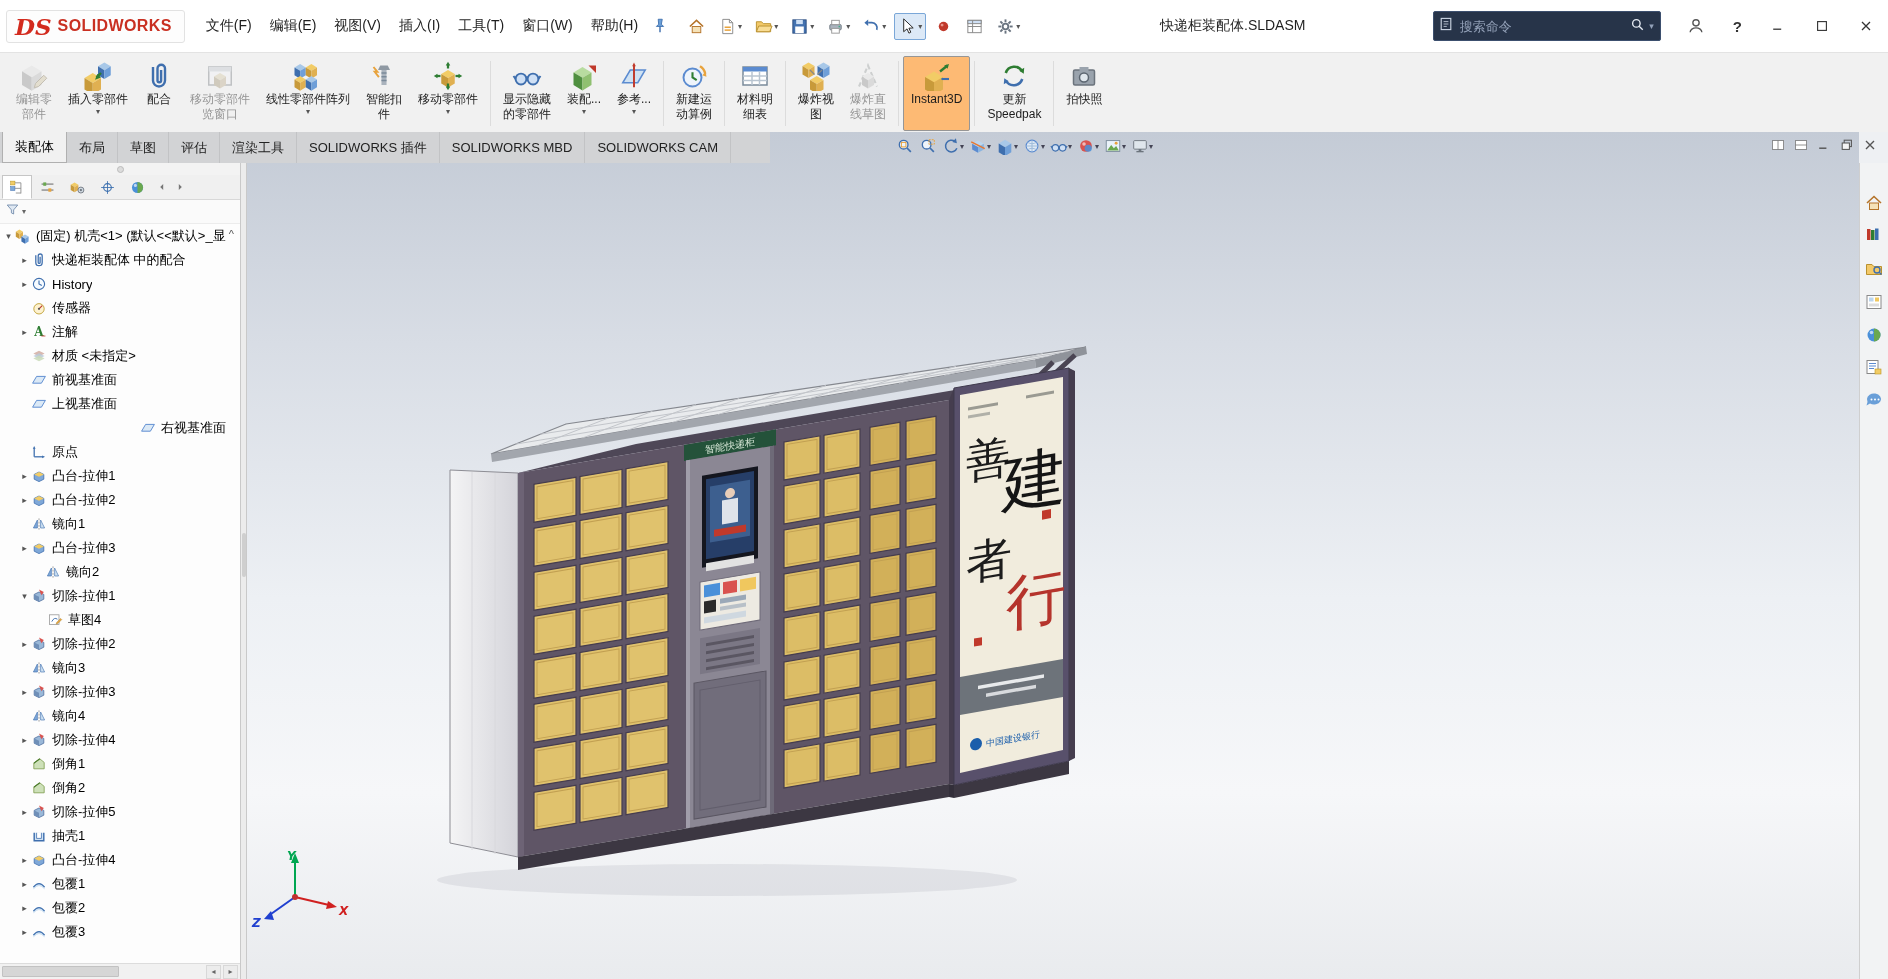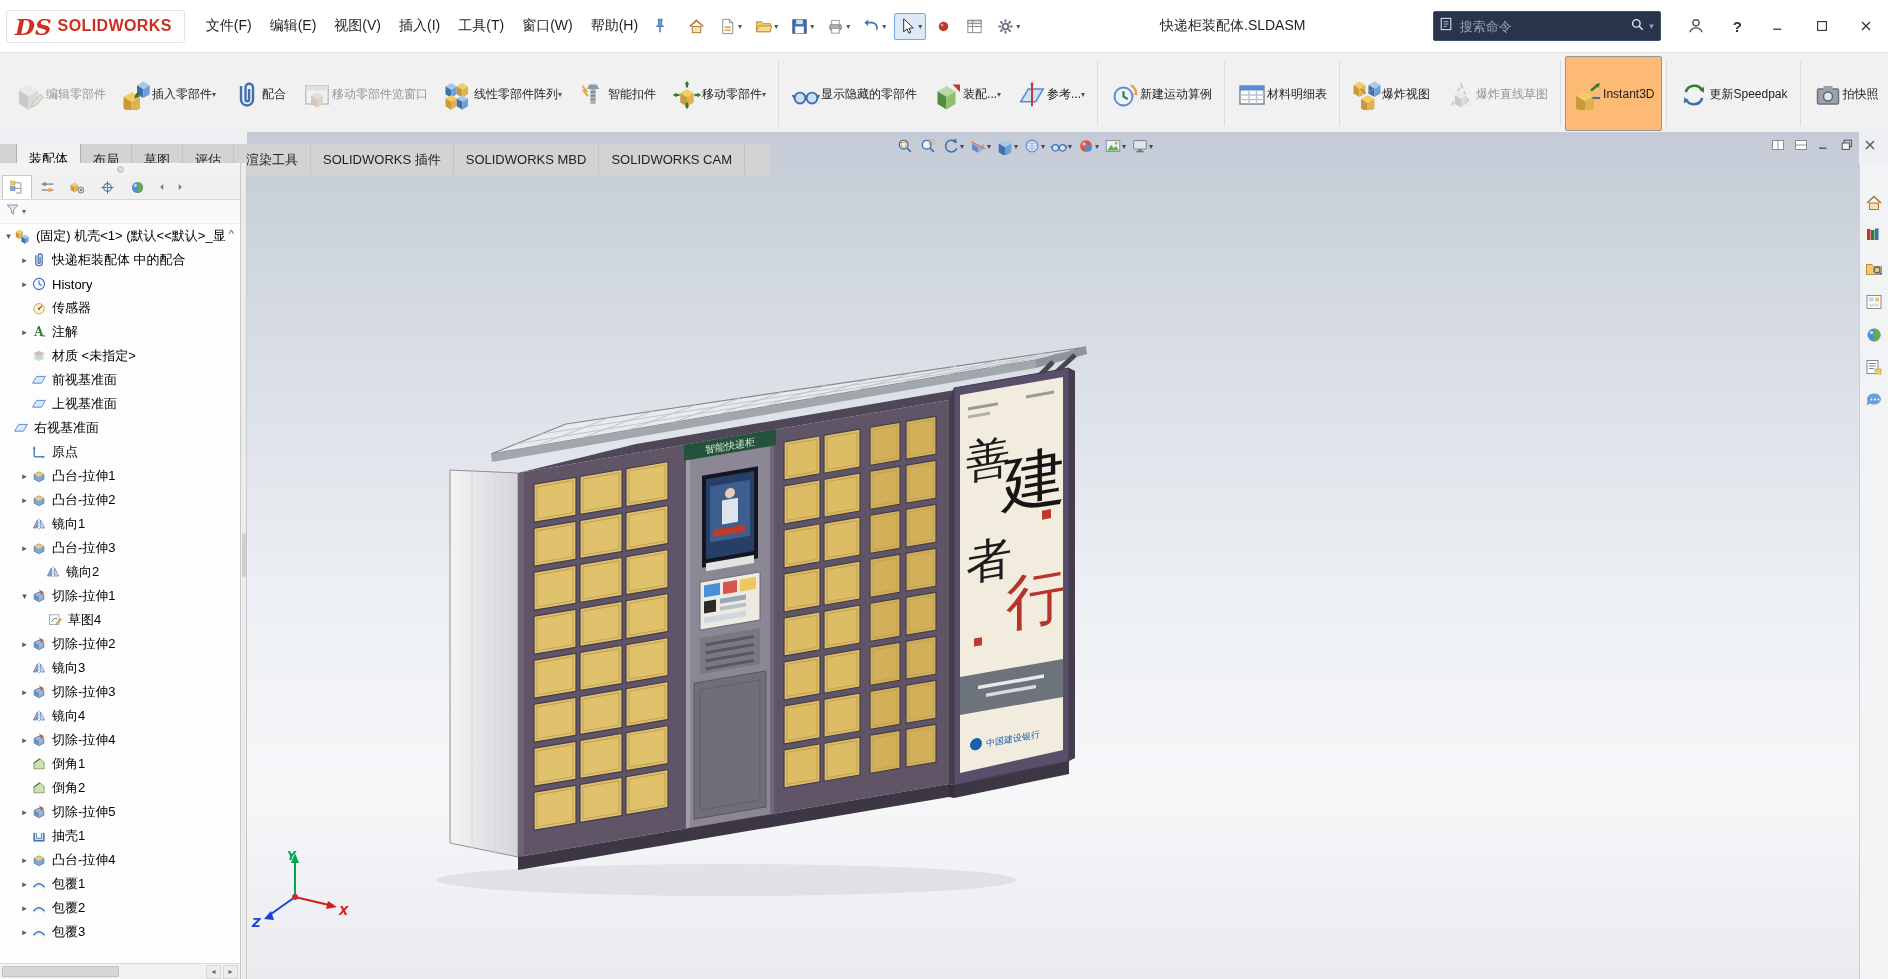--- a/index.html
+++ b/index.html
@@ -27,39 +27,39 @@
     display:flex;align-items:center;padding:0 6px 0 4px;gap:4px;}
   .search input{flex:1;background:transparent;border:none;outline:none;color:#dfe6f0;font-size:13px;
     font-family:inherit;min-width:0;}
   .search input::placeholder{color:#93a1b8;}
   .s-caret{color:#93a1b8;font-size:9px;}
   .help{font-size:15px;color:#333;font-weight:bold;padding:0 2px;}
   .wbtn{display:flex;padding:2px;}
 
   
   .ribbon{height:79px;flex:none;background:#f1f1f1;display:flex;align-items:stretch;padding:2px 0 0 8px;}
-  .rbtn{display:flex;align-items:center;justify-content:flex-start;
+  .rbtn{display:flex;flex-direction:column;align-items:center;justify-content:flex-start;
     padding:3px 7px 1px;margin:1px 0;font-size:12px;line-height:15px;color:#1c1c1c;
     border:1px solid transparent;border-radius:2px;white-space:nowrap;}
   .ric{height:32px;display:flex;align-items:center;}
   .rbtn .caret{font-size:8px;color:#555;line-height:9px;}
   .rbtn.disabled{opacity:.45;filter:grayscale(.7);}
   .rbtn.active{background:#fdba74;border-color:#969696;}
   .rsep{width:1px;background:#dcdcdc;margin:6px 4px;}
 
   
   .content{position:relative;flex:1;background:#eef0f3;overflow:hidden;}
   .graphics{position:absolute;left:247px;right:29px;top:0;bottom:0;
     background:linear-gradient(180deg,#c4cbd6 0%,#d8dde5 25%,#edf0f4 55%,#f6f7f9 78%,#e9ebee 100%);}
   .model{position:absolute;left:0;top:0;}
   .headsup{position:absolute;left:648px;top:3px;display:flex;align-items:center;gap:3px;}
   .hud-btn{display:flex;align-items:center;padding:2px 1px;}
   .hud-btn .caret{font-size:8px;color:#445;}
-  .tabstrip{position:absolute;left:0;top:12px;width:770px;height:31px;background:#d2d3d5;
-    display:flex;align-items:stretch;padding-left:16px;}
+  .tabstrip{position:absolute;left:0;top:0;width:770px;height:31px;background:#d2d3d5;
+    display:flex;align-items:stretch;padding-left:2px;}
   .tab{display:flex;align-items:center;padding:0 12px;font-size:13px;color:#222;border-right:1px solid #c2c3c5;}
   .tab.active{background:#f1f1f1;border:1px solid #b0b0b0;border-top:none;color:#000;}
   .winctl{position:absolute;top:5px;right:10px;display:flex;align-items:center;gap:7px;}
   .wc-btn{display:flex;}
 
   
   .left-panel{position:absolute;left:0;top:31px;width:241px;bottom:0;background:#fafafa;
     border-right:1px solid #c9c9c9;display:flex;flex-direction:column;}
   .panel-grip{height:12px;display:flex;align-items:center;justify-content:center;background:#f3f3f3;}
   .panel-grip i{width:7px;height:7px;border-radius:50%;background:#dcdcdc;border:1px solid #bbb;}
@@ -1012,21 +1012,21 @@
           </div>
           <div class="trow" style="padding-left: 18px;">
             <span class="tarrow"></span>
             <span class="ticon">
               <svg width="16" height="16" viewBox="0 0 20 20" aria-hidden="true">
                 <polygon points="2,14 7,5.5 18,5.5 13,14" fill="#cfe2f3" fill-opacity="0.75" stroke="#5b8bd0" stroke-width="1.2"></polygon>
               </svg>
             </span>
             <span class="tlabel">上视基准面</span>
           </div>
-          <div class="trow" style="">
+          <div class="trow" style="padding-left: 18px; justify-content: flex-end;">
             <span class="tarrow"></span>
             <span class="ticon">
               <svg width="16" height="16" viewBox="0 0 20 20" aria-hidden="true">
                 <polygon points="2,14 7,5.5 18,5.5 13,14" fill="#cfe2f3" fill-opacity="0.75" stroke="#5b8bd0" stroke-width="1.2"></polygon>
               </svg>
             </span>
             <span class="tlabel">右视基准面</span>
           </div>
           <div class="trow" style="padding-left: 18px;">
             <span class="tarrow"></span>

